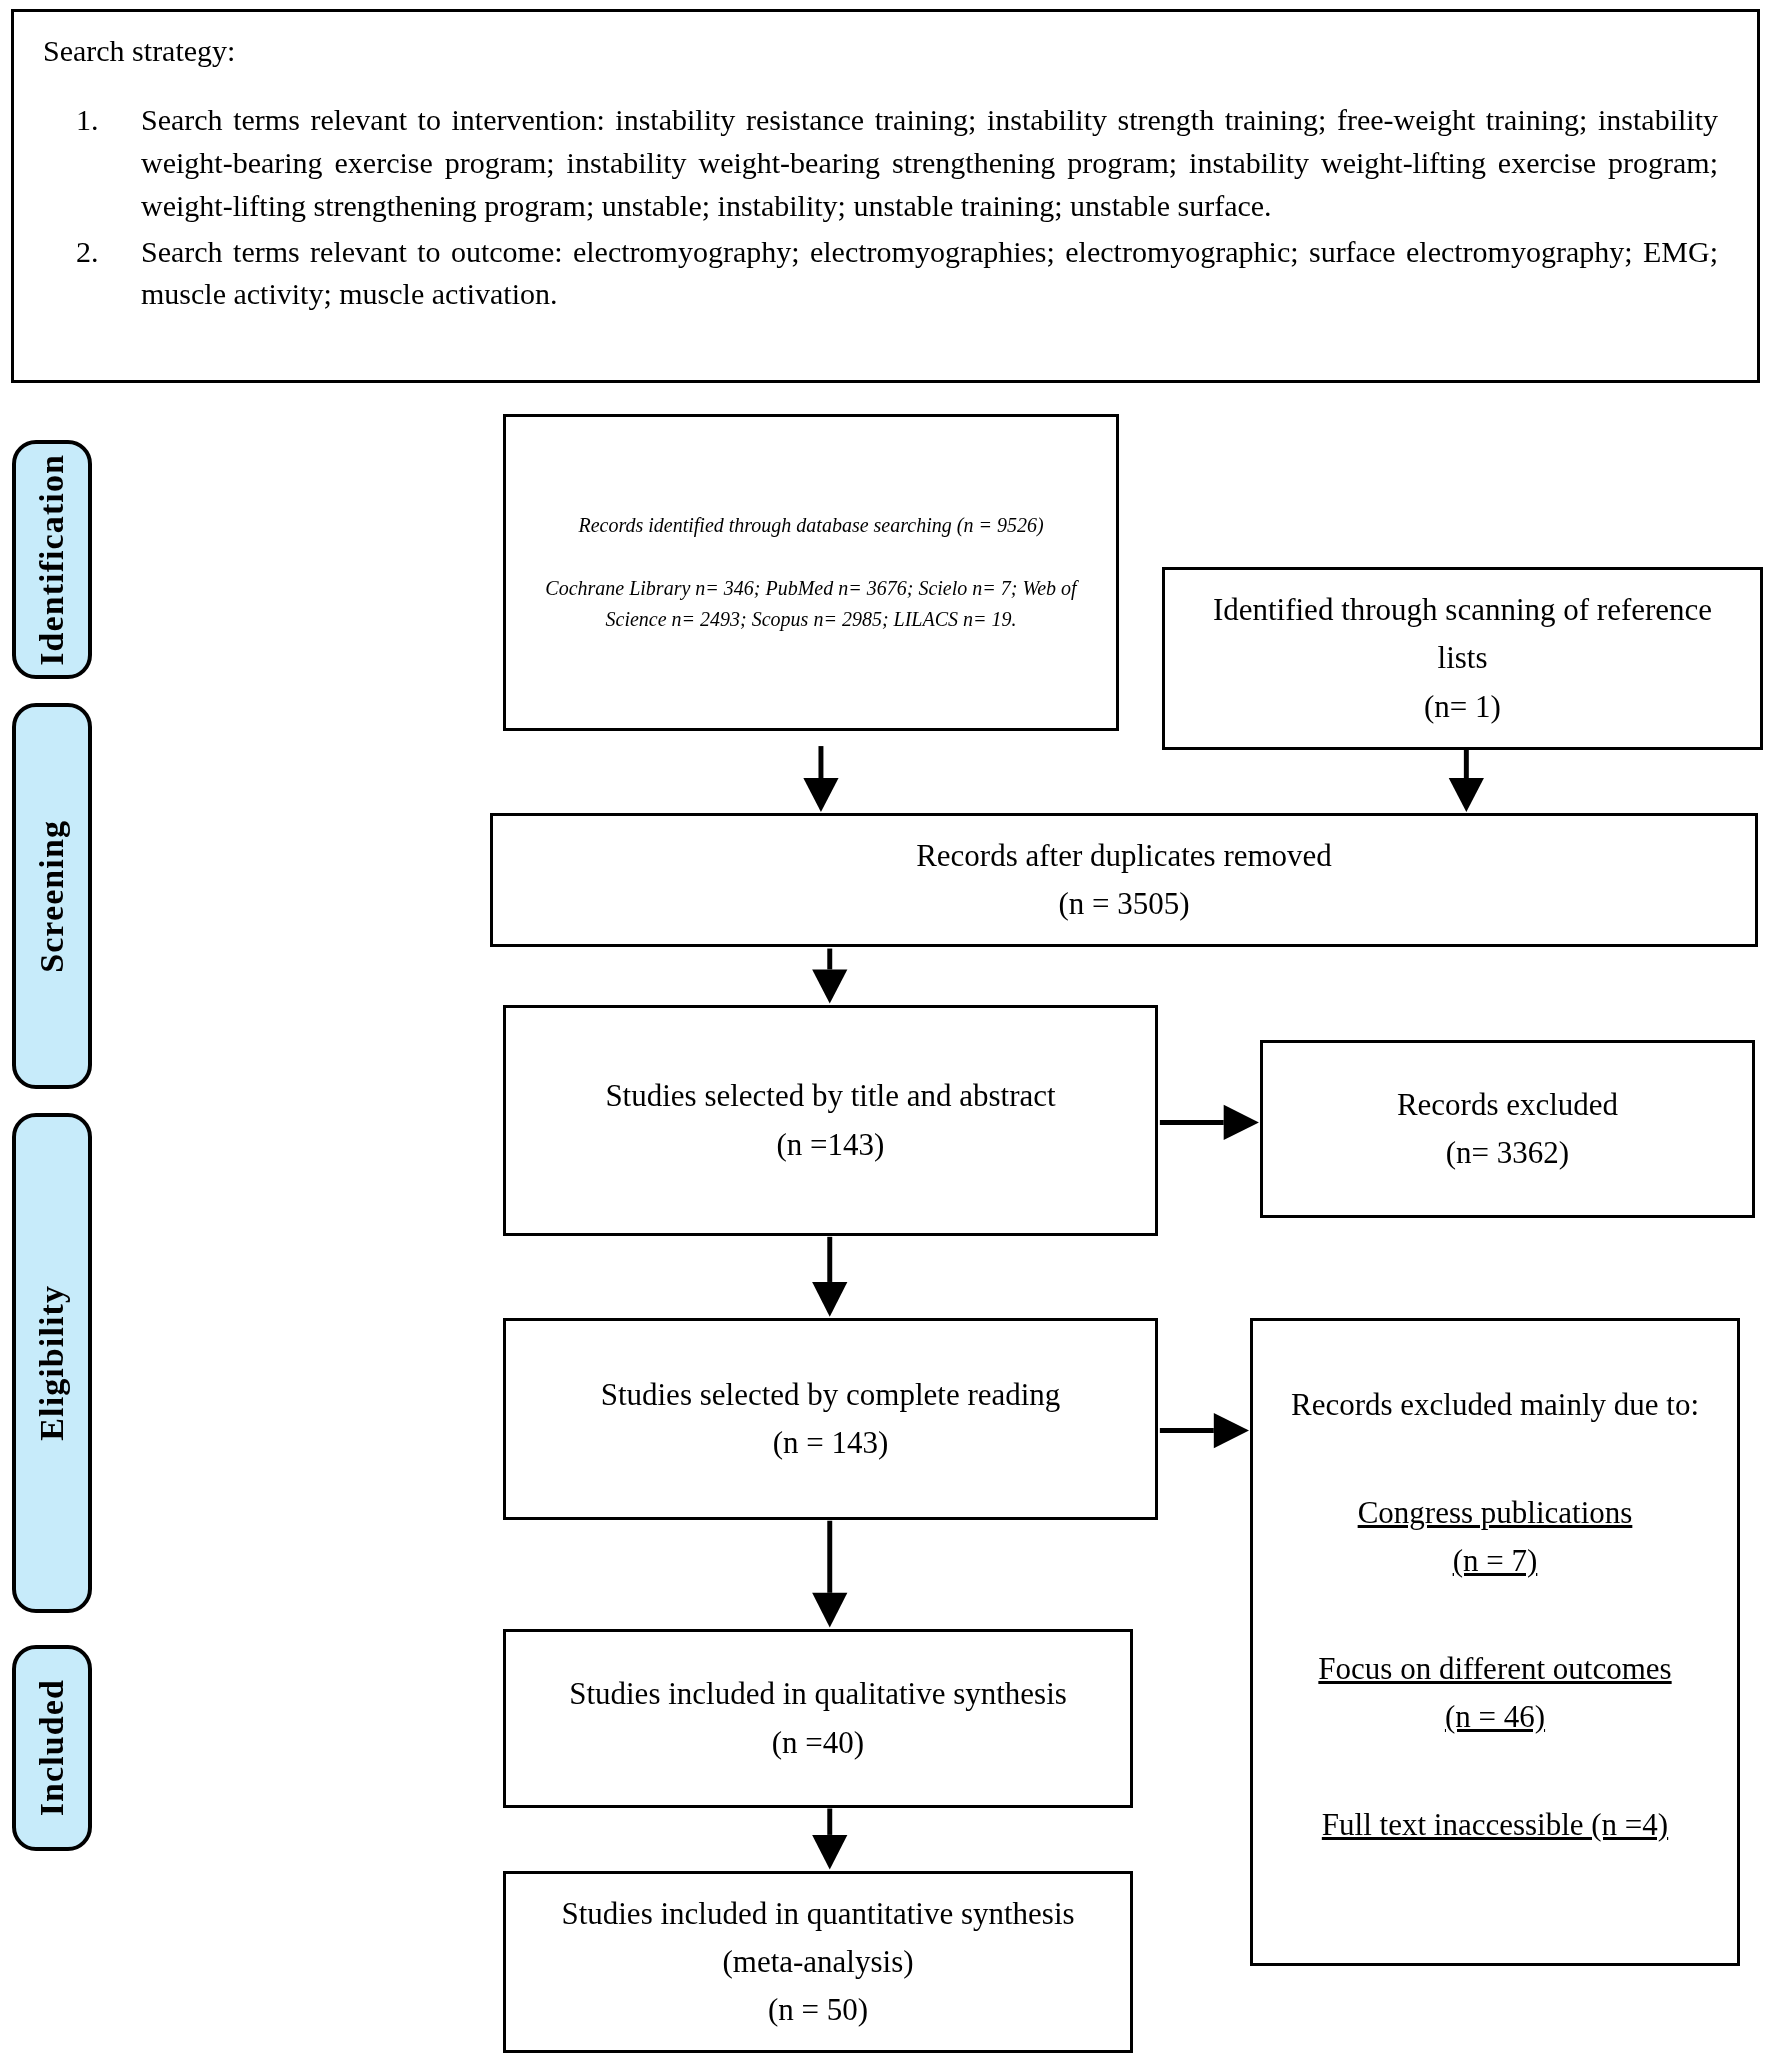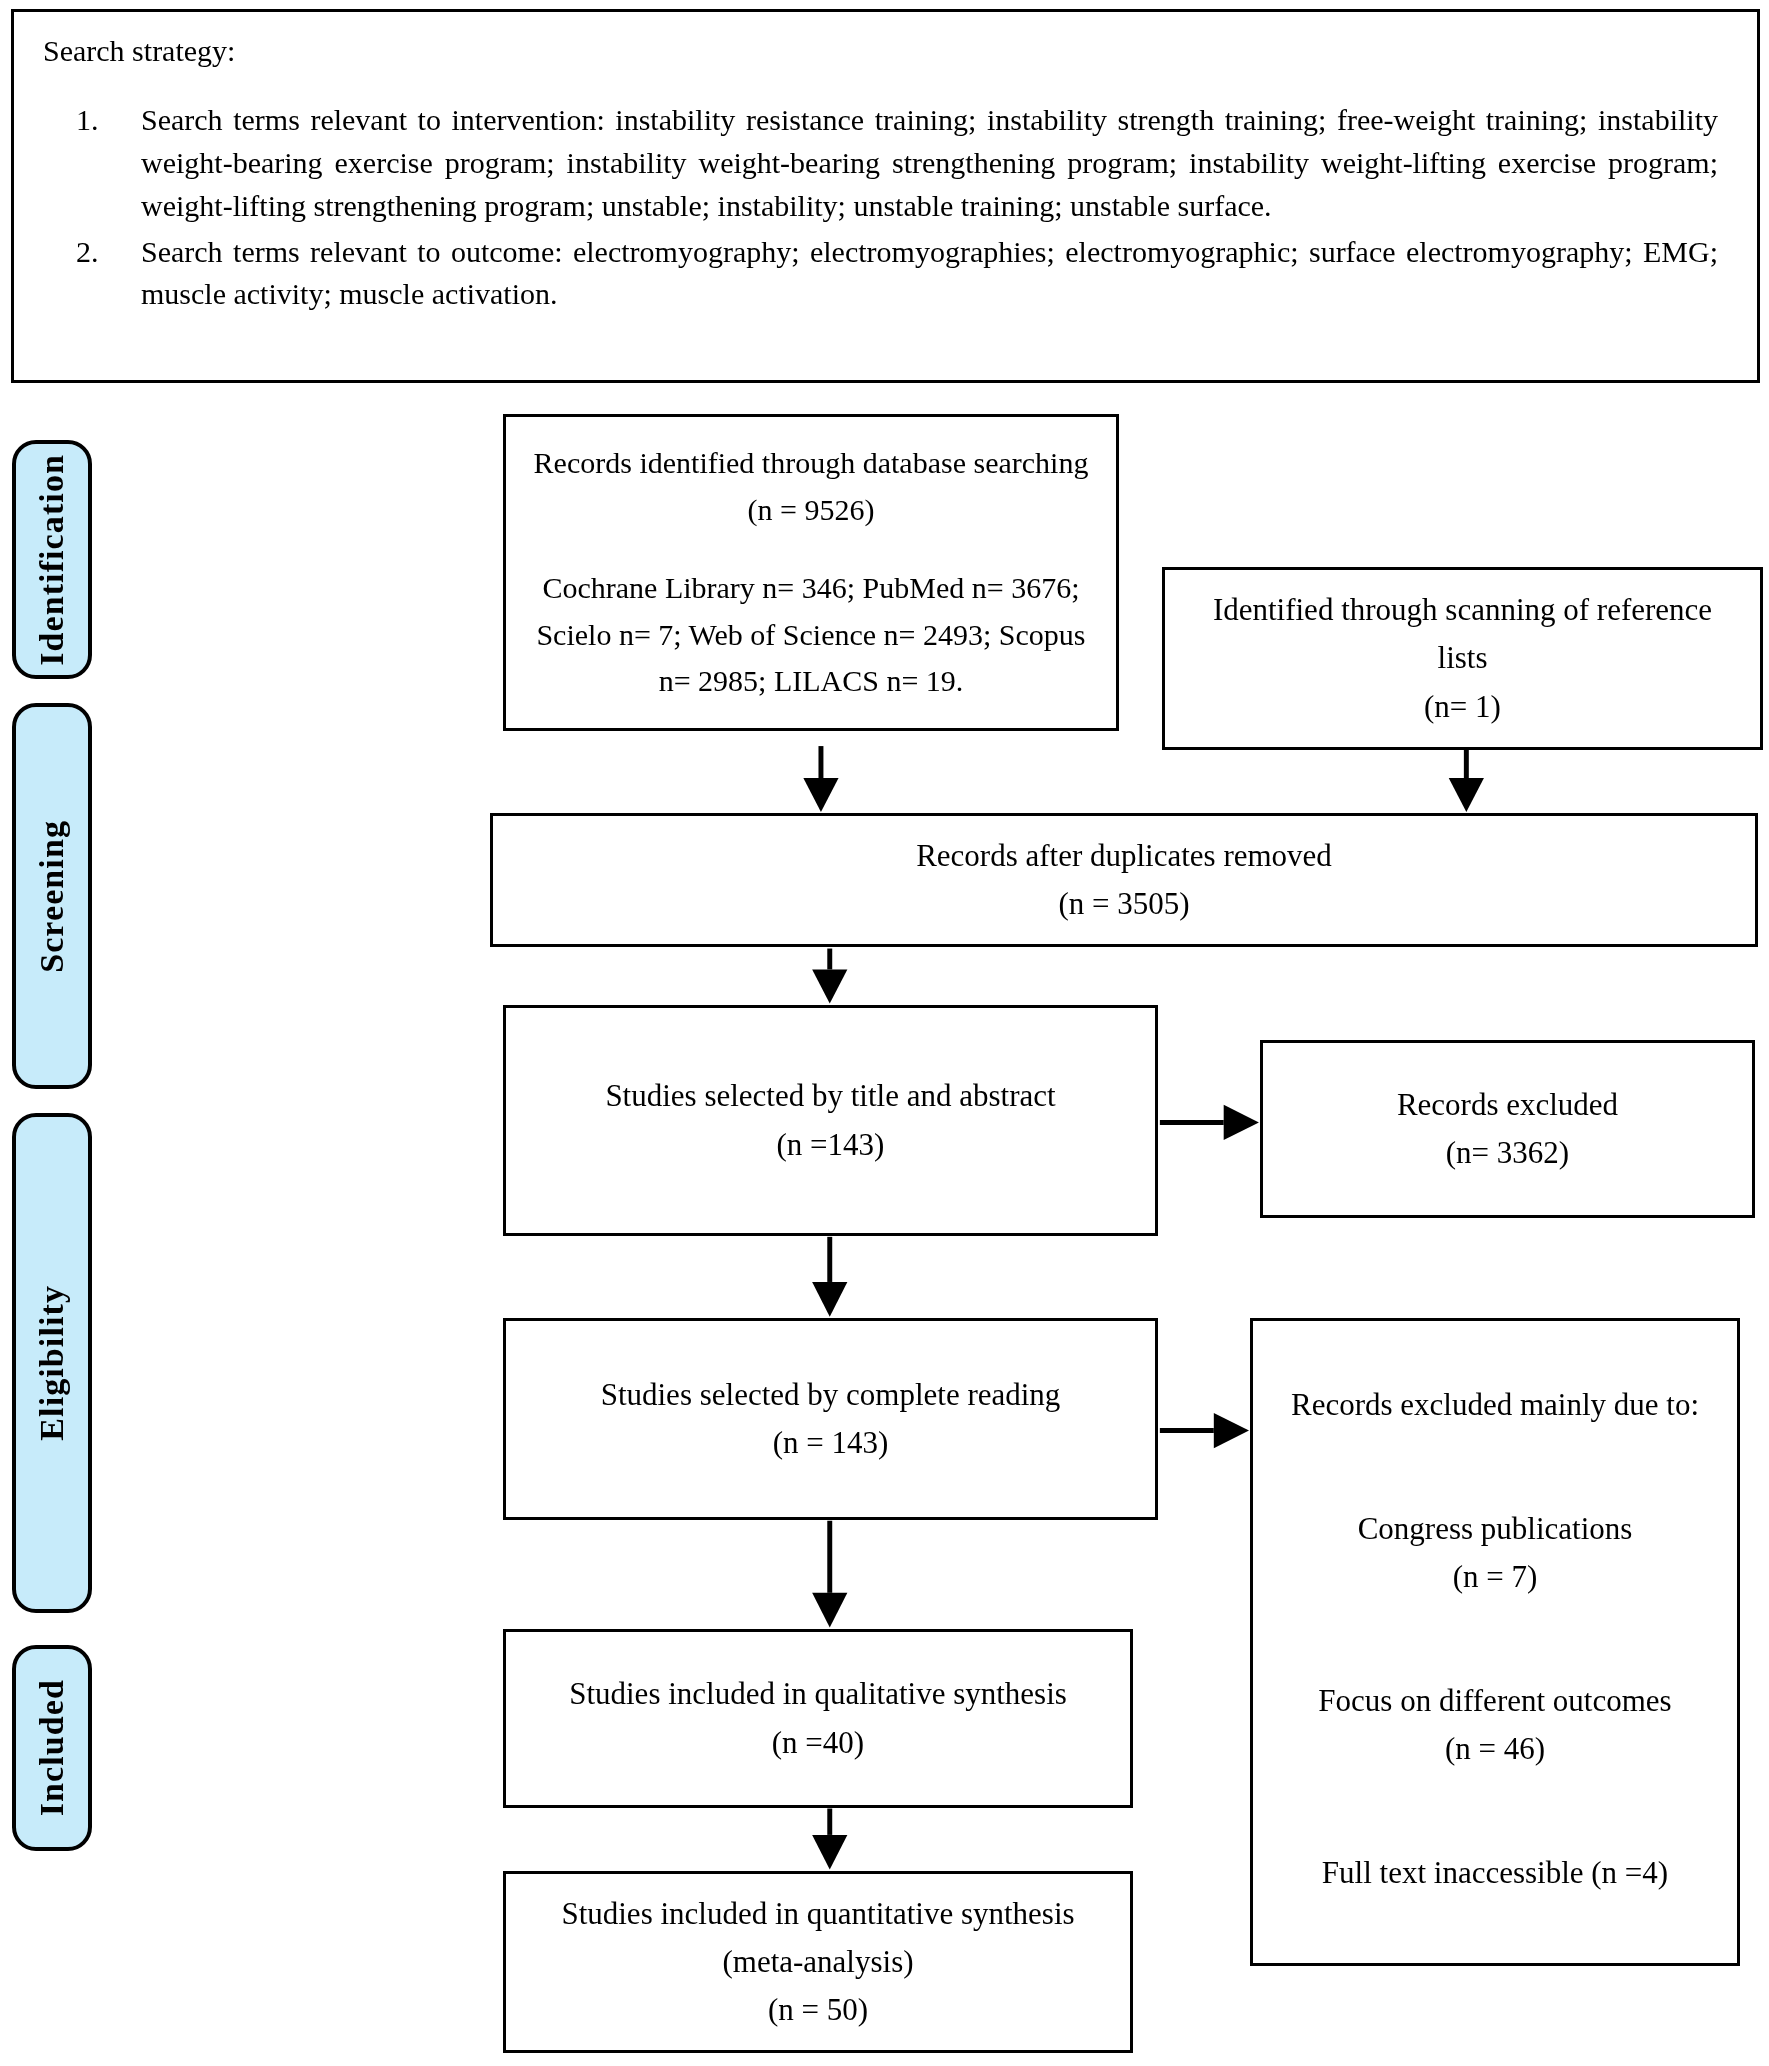--- a/index.html
+++ b/index.html
@@ -36,21 +36,21 @@
   
   .fbox{
     position:absolute;background:#ffffff;border:3.9px solid #000;
     box-sizing:border-box;
     display:flex;flex-direction:column;align-items:center;justify-content:center;
     text-align:center;font-size:31px;line-height:1.55;
     padding:11px 22px;
   }
   .fbox .gap{height:32px;flex:none;}
   .fbox.tall{justify-content:flex-start;padding-top:60px;}
-  .fbox.tall .reason{margin-top:76px;}
+  .fbox.tall .reason{margin-top:60px;text-decoration:underline;}
   
   .arrows{position:absolute;left:0;top:0;pointer-events:none;}
   .arrows line{stroke:#000;stroke-width:9;}
   .arrows polygon{fill:#000;}
 </style>
 </head>
 <body>
 
 <div class="canvas">
 
@@ -72,21 +72,21 @@
   <div class="stage" style="top:703px;height:386px;">
     <span>Screening</span>
   </div>
   <div class="stage" style="top:1113px;height:500px;">
     <span>Eligibility</span>
   </div>
   <div class="stage" style="top:1645px;height:206px;">
     <span>Included</span>
   </div>
 
-  <div class="fbox" style="left:503px;top:414px;width:616px;height:317px;font-size:30px;">
+  <div class="fbox" style="left:503px;top:414px;width:616px;height:317px;font-size:20px;font-style:italic;">
     <div>Records identified through database searching (n = 9526)</div>
     <div class="gap"></div>
     <div>Cochrane Library n= 346; PubMed n= 3676; Scielo n= 7; Web of Science n= 2493; Scopus n= 2985; LILACS n= 19.</div>
   </div>
 
   <div class="fbox" style="left:1162px;top:567px;width:601px;height:183px;">
     <div>Identified through scanning of reference lists</div>
     <div>(n= 1)</div>
   </div>
 

